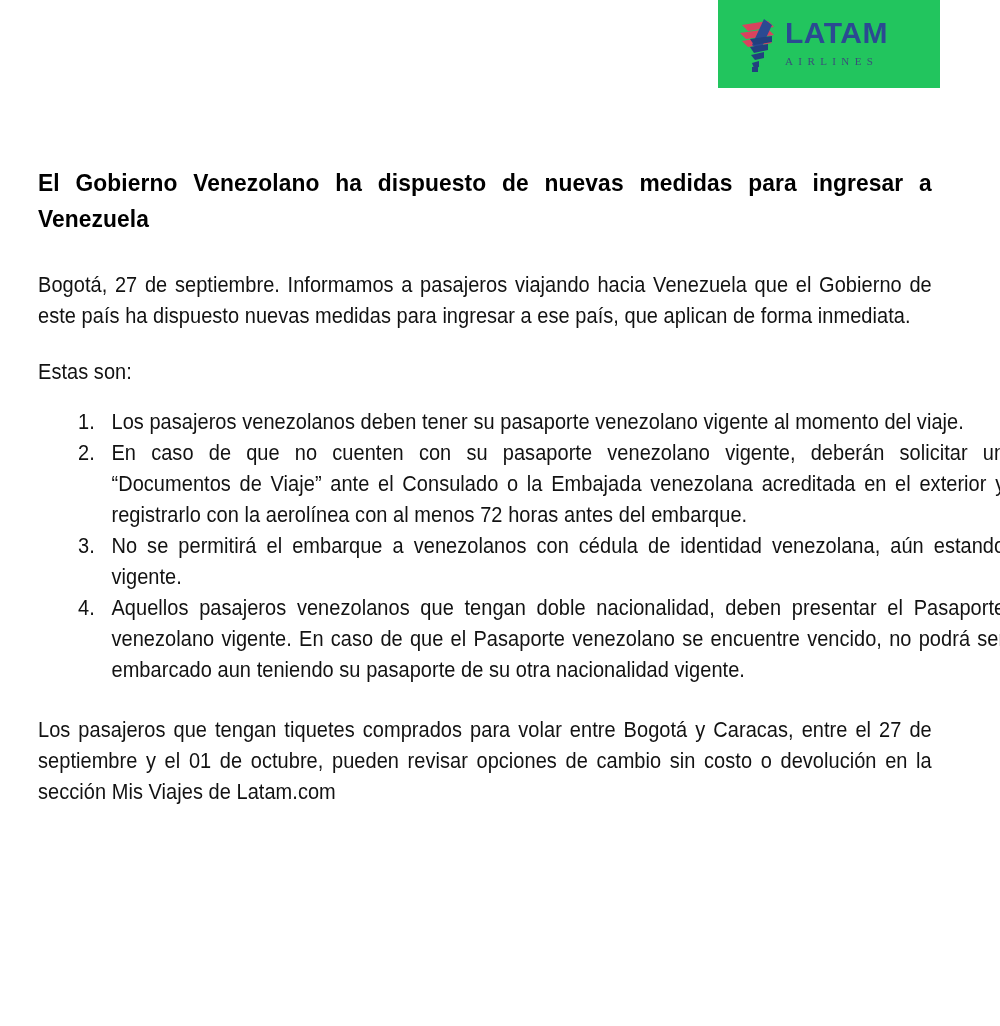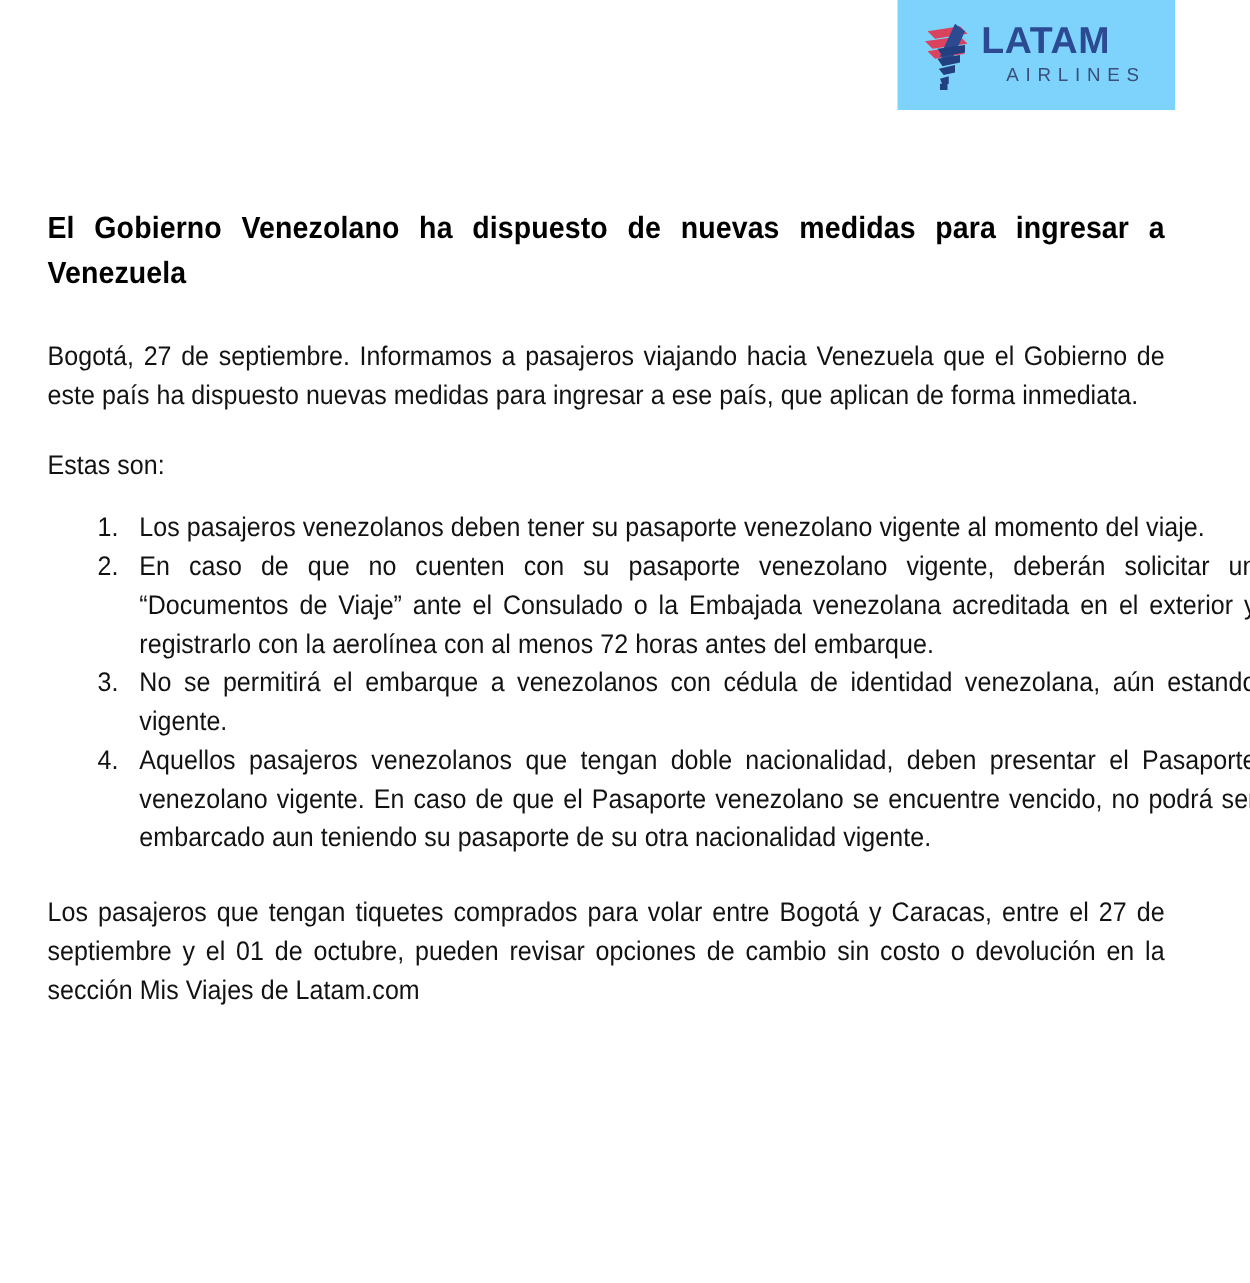--- a/index.html
+++ b/index.html
@@ -17,21 +17,21 @@
     overflow: hidden;
   }
 
   
   .logo-block {
     position: absolute;
     top: 0;
     left: 718px;
     width: 222px;
     height: 88px;
-    background: #7dd3fc;
+    background: #22c55e;
     display: flex;
     align-items: center;
     justify-content: flex-start;
   }
   .logo-mark {
     width: 44px;
     height: 56px;
     margin-left: 16px;
     margin-top: 2px;
     flex: 0 0 auto;
@@ -44,28 +44,28 @@
   }
   .logo-latam {
     font-family: "Liberation Sans", "DejaVu Sans", sans-serif;
     font-weight: bold;
     font-size: 30px;
     line-height: 30px;
     letter-spacing: 0.5px;
     color: #2b4a92;
   }
   .logo-airlines {
-    font-family: Liberation Sans, sans-serif;
+    font-family: Liberation Serif, serif;
     font-weight: normal;
-    font-size: 15px;
+    font-size: 11px;
     line-height: 20px;
     letter-spacing: 5.4px;
     color: #3a4f7a;
     margin-top: 3px;
-    margin-left: 20px;
+    margin-left: 0;
   }
 
   
   .doc {
     position: absolute;
     left: 38px;
     top: 13px;
     width: 894px;
   }
 

